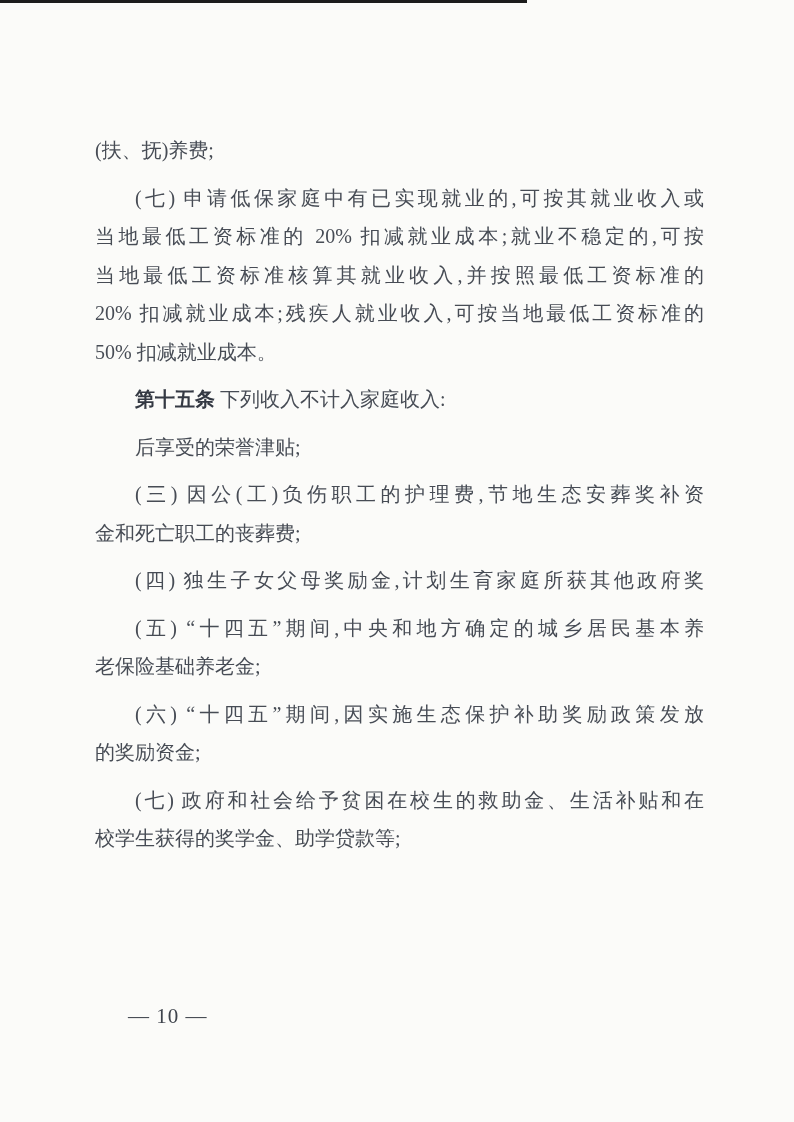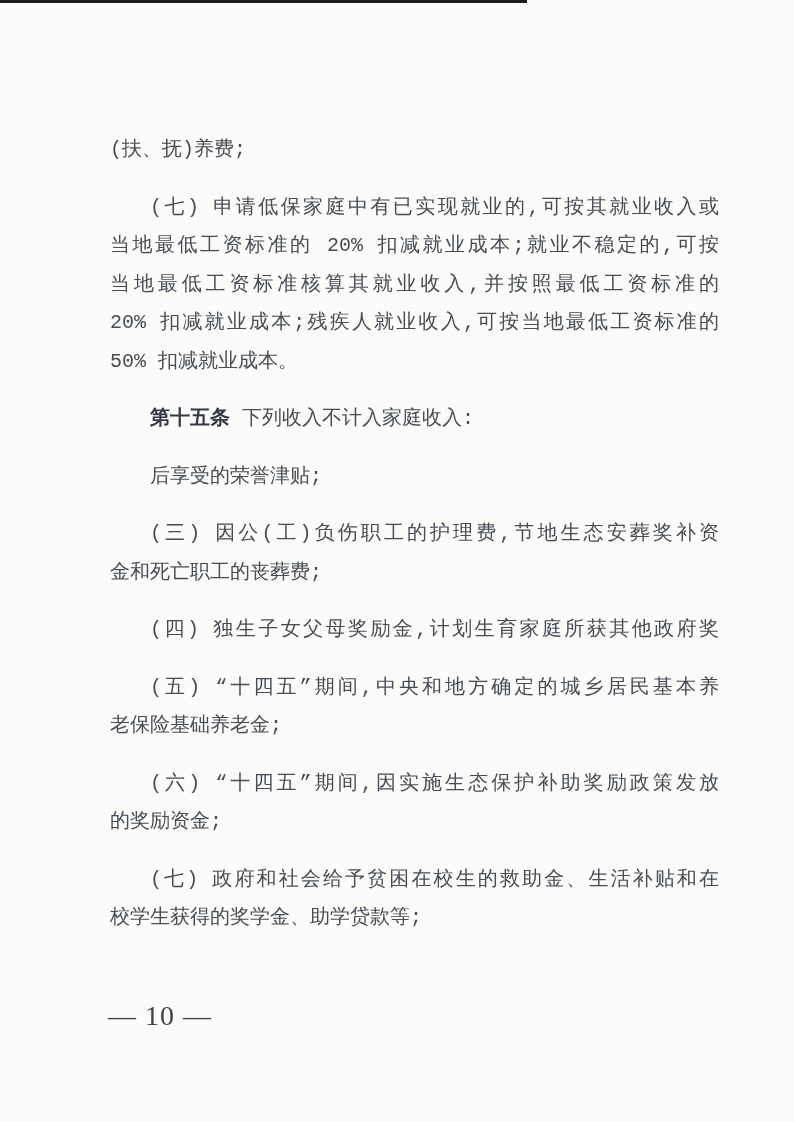--- a/index.html
+++ b/index.html
@@ -15,39 +15,38 @@
     overflow: hidden;
   }
   .scan-artifact {
     position: absolute;
     top: 0; left: 0;
     width: 527px; height: 3px;
     background: #1c1c1c;
   }
   .content {
     position: absolute;
-    left: 110px; top: 131px;
+    left: 95px; top: 131px;
     width: 609px;
-    font-family: Liberation Mono, monospace;
   }
-  .para + .para { margin-top: 19px; }
+  .para + .para { margin-top: 9px; }
   .line {
     font-size: 20px;
     line-height: 38.5px;
     color: #474c55;
     text-align: justify;
     text-align-last: justify;
   }
   .line.last { text-align-last: left; }
   .para.indent .line:first-child { text-indent: 2em; }
   .bold { font-weight: 700; color: #343943; }
   .footer {
     position: absolute;
-    left: 108px; top: 1001px;
-    font-size: 28px;
+    left: 128px; top: 1001px;
+    font-size: 21px;
     line-height: 30px;
     color: #3e434c;
     letter-spacing: 1px;
   }
 </style>
 </head>
 <body>
 
 <div class="page">
   <div class="scan-artifact"></div>

